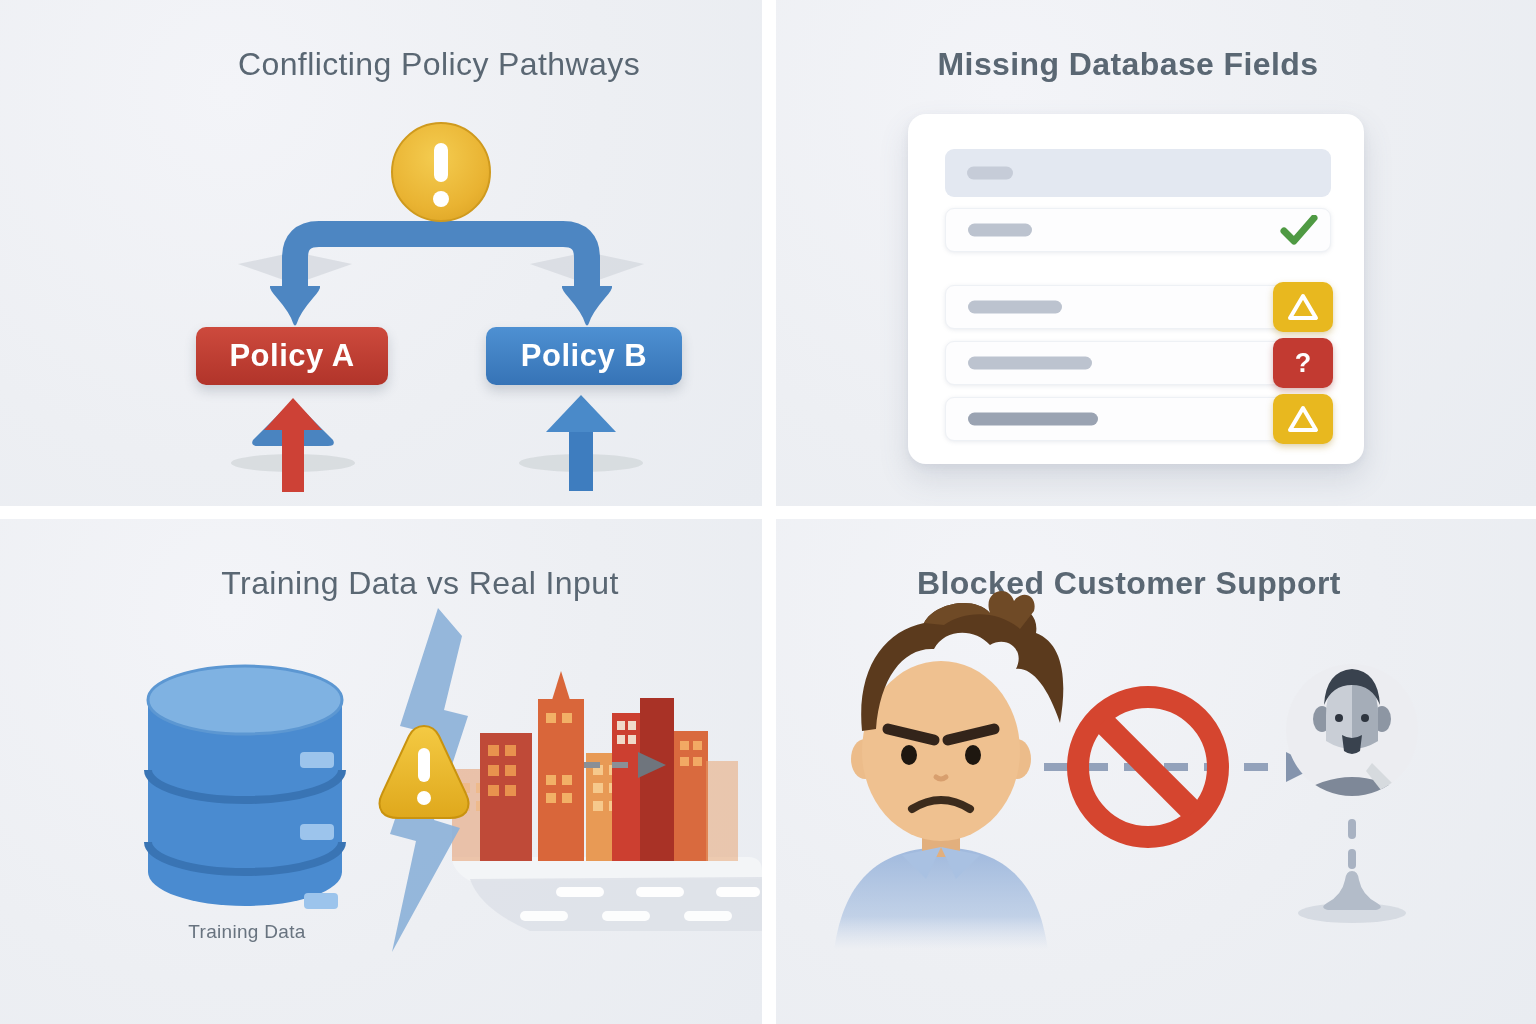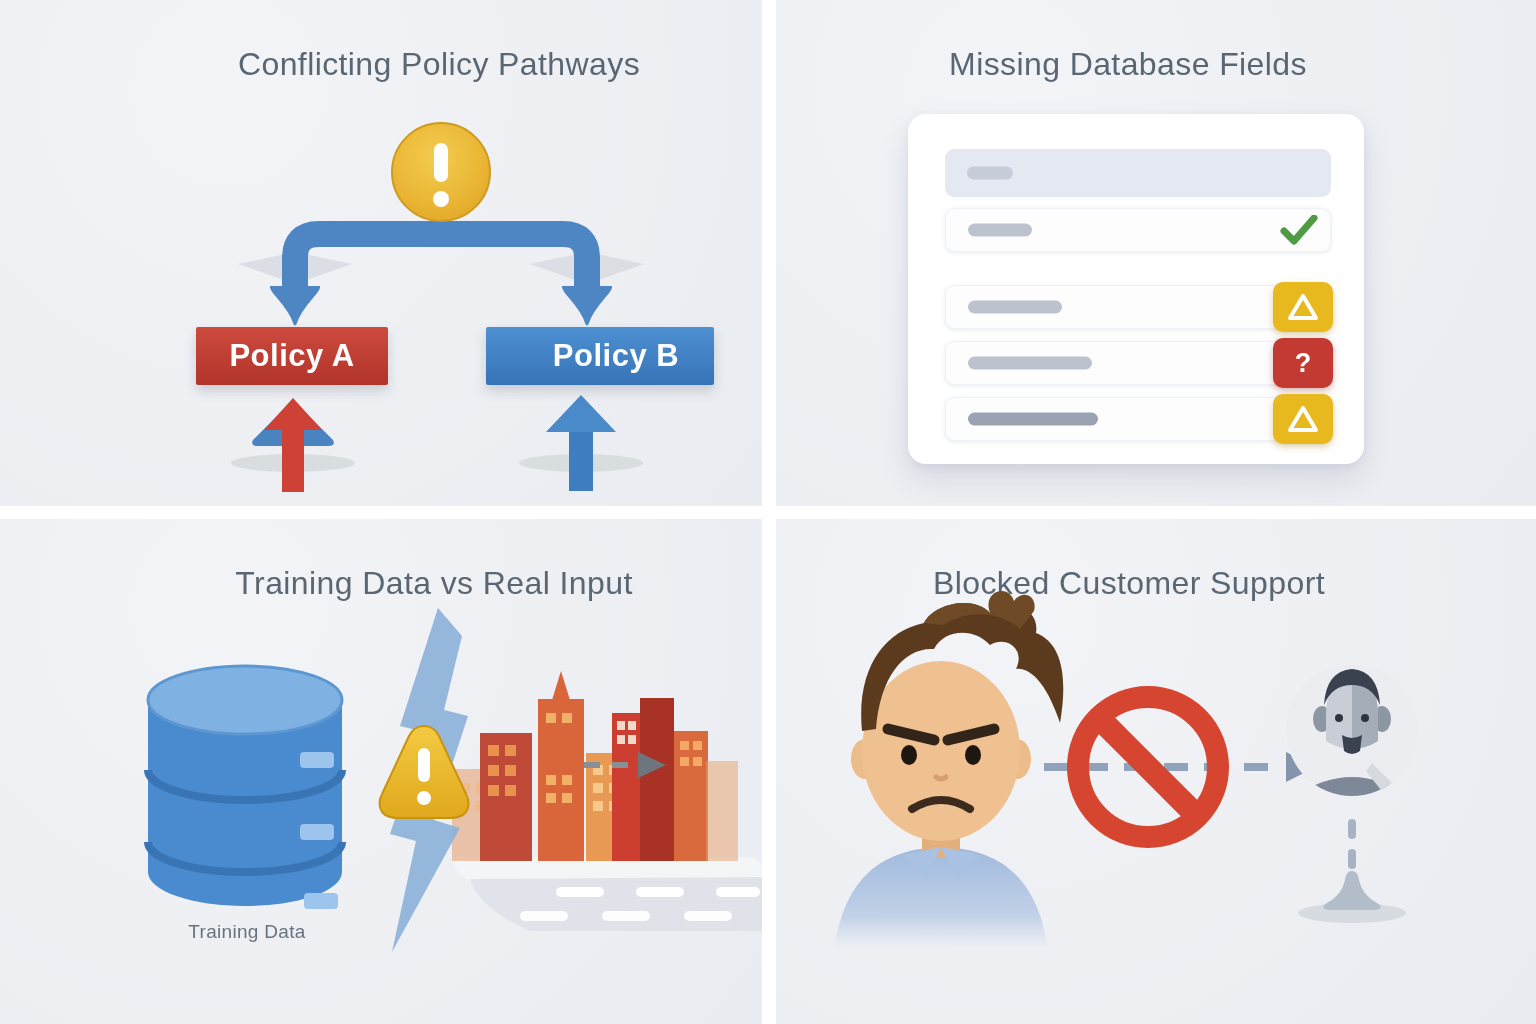--- a/index.html
+++ b/index.html
@@ -13,34 +13,34 @@
   }
   .panel{
     position:relative;overflow:hidden;
     background:radial-gradient(circle at 30% 18%, #f3f4f8 0%, #edeff3 55%, #e9ecf1 100%);
   }
   .panel h2{
     position:absolute;top:46px;left:50%;margin:0;white-space:nowrap;
     font-size:32px;font-weight:400;color:#5a6773;letter-spacing:.4px;
   }
   .q1 h2{transform:translateX(-50%) translateX(58px);}
-  .q2 h2{transform:translateX(-50%) translateX(-28px);}
-  .q3 h2{transform:translateX(-50%) translateX(39px);margin-left:14px;}
-  .q4 h2{transform:translateX(-50%) translateX(-27px);}
+  .q2 h2{transform:translateX(-50%) translateX(-28px);font-weight:bold;}
+  .q3 h2{transform:translateX(-50%) translateX(39px);}
+  .q4 h2{transform:translateX(-50%) translateX(-27px);font-weight:bold;}
   .absfill{position:absolute;inset:0;}
 
   
   .policy-box{
-    position:absolute;height:58px;border-radius:2px;
+    position:absolute;height:58px;border-radius:10px;
     display:flex;align-items:center;justify-content:center;
     color:#ffffff;font-weight:700;font-size:31px;letter-spacing:.5px;
     box-shadow:0 6px 12px rgba(70,80,100,.22);
   }
   .policy-a{left:196px;top:327px;width:192px;background:linear-gradient(180deg,#cd4a3d 0%,#b1342a 100%);}
-  .policy-b{left:486px;top:327px;width:196px;background:linear-gradient(180deg,#4e90d2 0%,#3673b6 100%);padding-left:32px;}
+  .policy-b{left:486px;top:327px;width:196px;background:linear-gradient(180deg,#4e90d2 0%,#3673b6 100%);}
 
   
   .db-card{
     position:absolute;left:132px;top:114px;width:456px;height:350px;
     background:#ffffff;border-radius:18px;
     box-shadow:0 14px 30px rgba(90,100,125,.16), 0 3px 8px rgba(90,100,125,.08);
   }
   .rows{position:absolute;left:37px;top:35px;width:386px;}
   .frow{position:relative;border-radius:9px;}
   .frow.filled{height:48px;background:#e3e8f1;margin-bottom:11px;}

